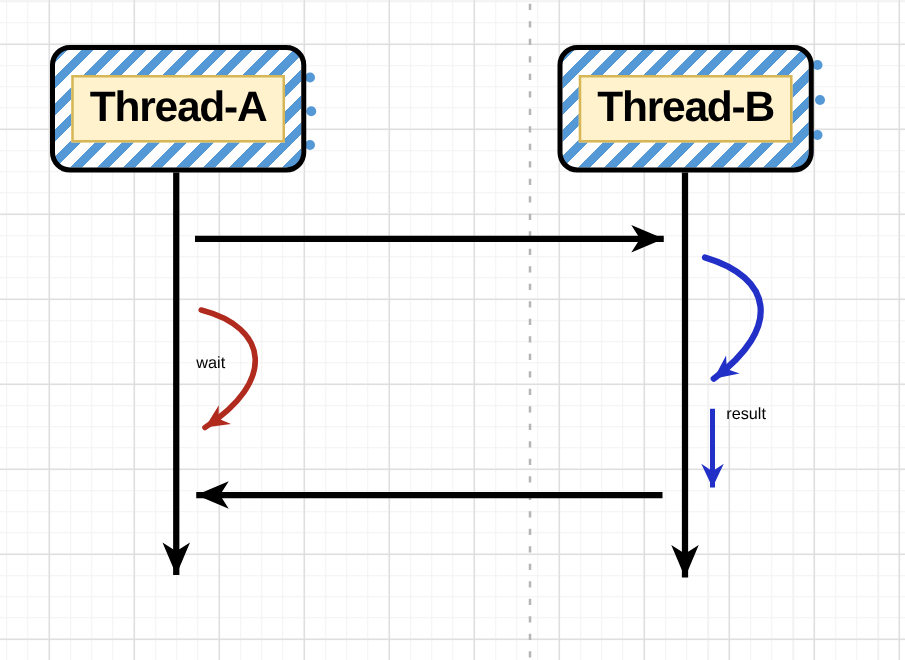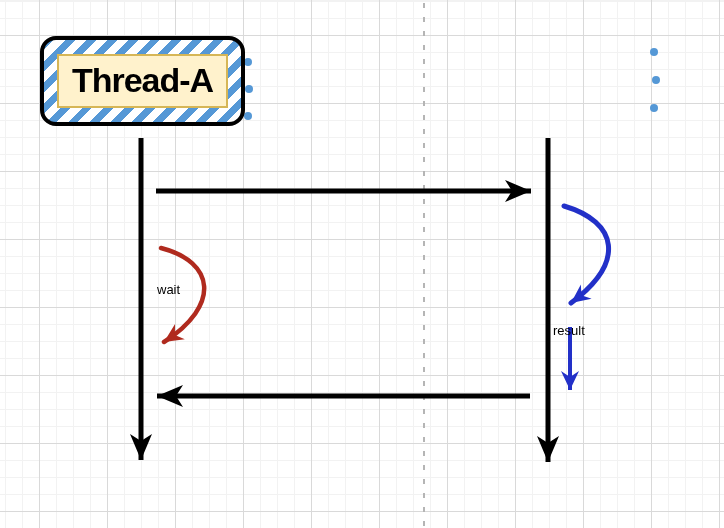--- a/index.html
+++ b/index.html
@@ -24,21 +24,21 @@
     background-image:
       repeating-linear-gradient(to right, var(--grid-major) 0 1px, transparent 1px 68px),
       repeating-linear-gradient(to bottom, var(--grid-major) 0 1px, transparent 1px 68px),
       repeating-linear-gradient(to right, var(--grid-minor) 0 1px, transparent 1px 17px),
       repeating-linear-gradient(to bottom, var(--grid-minor) 0 1px, transparent 1px 17px);
     background-position:39px 0,0 35px,5px 0,0 1px;
     overflow:hidden;
   }
   svg.overlay{position:absolute;left:0;top:0;width:724px;height:528px;z-index:1;}
   .actor{
-    position:absolute;top:36px;width:205px;height:90px;z-index:2;
+    position:absolute;top:36px;width:205px;height:102px;z-index:2;
     border:4px solid var(--arrow-black);
     border-radius:16px;
     background:repeating-linear-gradient(135deg, var(--hatch-blue) 0 7px, #ffffff 7px 15px);
     display:flex;align-items:center;justify-content:center;
   }
   .actor-a{left:40px;}
   .actor-b{left:446px;}
   .actor-plate{
     background:var(--plate-bg);
     border:2px solid var(--plate-border);
@@ -46,21 +46,21 @@
     font-size:34px;font-weight:700;color:var(--text-black);
     letter-spacing:-1px;white-space:nowrap;line-height:1.25;
   }
   .overshoot{position:absolute;width:8px;height:8px;border-radius:50%;
     background:var(--hatch-blue);z-index:1;}
   .note{
     position:absolute;z-index:3;font-size:13px;color:var(--text-black);
     white-space:nowrap;line-height:1.1;
   }
   .note-wait{left:157px;top:283px;}
-  .note-result{left:553px;top:324px;}
+  .note-result{left:581px;top:324px;}
 </style>
 </head>
 <body>
 
 <div class="canvas">
 
   <svg class="overlay" viewBox="0 0 724 528" xmlns="http://www.w3.org/2000/svg">
     <defs>
       <marker id="mh-black" markerUnits="userSpaceOnUse" markerWidth="30" markerHeight="26" viewBox="0 0 30 26" refX="28" refY="13" orient="auto">
         <path d="M2,2 L28,13 L2,24 L9,13 Z" style="fill:var(--arrow-black)"></path>
@@ -89,20 +89,23 @@
     <line x1="570" y1="327" x2="570" y2="390" style="stroke:var(--result-blue)" stroke-width="4" marker-end="url(#mh-blue)"></line>
   </svg>
 
   <div class="actor actor-a">
     <span class="actor-plate">Thread-A</span>
   </div>
   <span class="overshoot" style="left:244px;top:58px;"></span>
   <span class="overshoot" style="left:245px;top:85px;"></span>
   <span class="overshoot" style="left:244px;top:112px;"></span>
 
+  <div class="actor actor-b">
+    <span class="actor-plate">Thread-B</span>
+  </div>
   <span class="overshoot" style="left:650px;top:48px;"></span>
   <span class="overshoot" style="left:652px;top:76px;"></span>
   <span class="overshoot" style="left:650px;top:104px;"></span>
 
   <span class="note note-wait">wait</span>
   <span class="note note-result">result</span>
 
 </div>
 
 </body></html>

